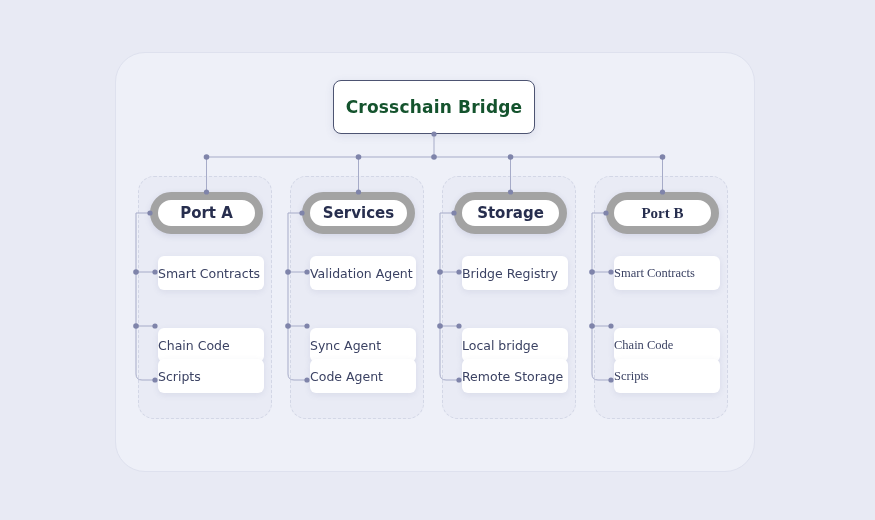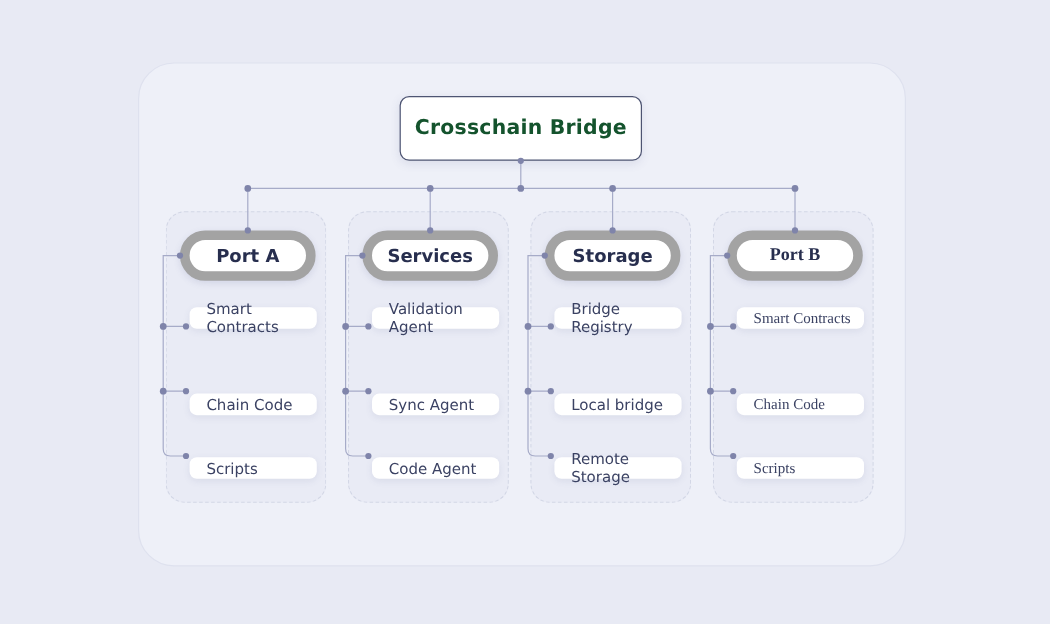--- a/index.html
+++ b/index.html
@@ -59,33 +59,33 @@
     border-radius: 21px;
     box-shadow: 0 2px 6px rgba(80,90,140,0.15);
     display: flex; align-items: center; justify-content: center;
     font-size: 15px; font-weight: bold; color: #272e4e;
     box-sizing: border-box;
     z-index: 3;
   }
   .item {
     position: absolute;
     left: 19px;
-    width: 106px; height: 18px;
+    width: 106px; height: 34px;
     background: #ffffff;
     border-radius: 6px;
     box-shadow: 0 2px 6px rgba(80,90,140,0.10);
     display: flex; align-items: center;
-    padding-left: 14px;
+    padding-left: 0;
     font-size: 12.5px; color: #3b4263;
     box-sizing: border-box;
     z-index: 3;
   }
   .item-0 { top: 79px; }
   .item-1 { top: 151px; }
-  .item-2 { top: 204px; }
+  .item-2 { top: 182px; }
   .connectors {
     position: absolute;
     left: 0; top: 0;
     width: 875px; height: 520px;
     z-index: 4;
     pointer-events: none;
   }
   .connectors path {
     fill: none;
     stroke: #a6abc8;

